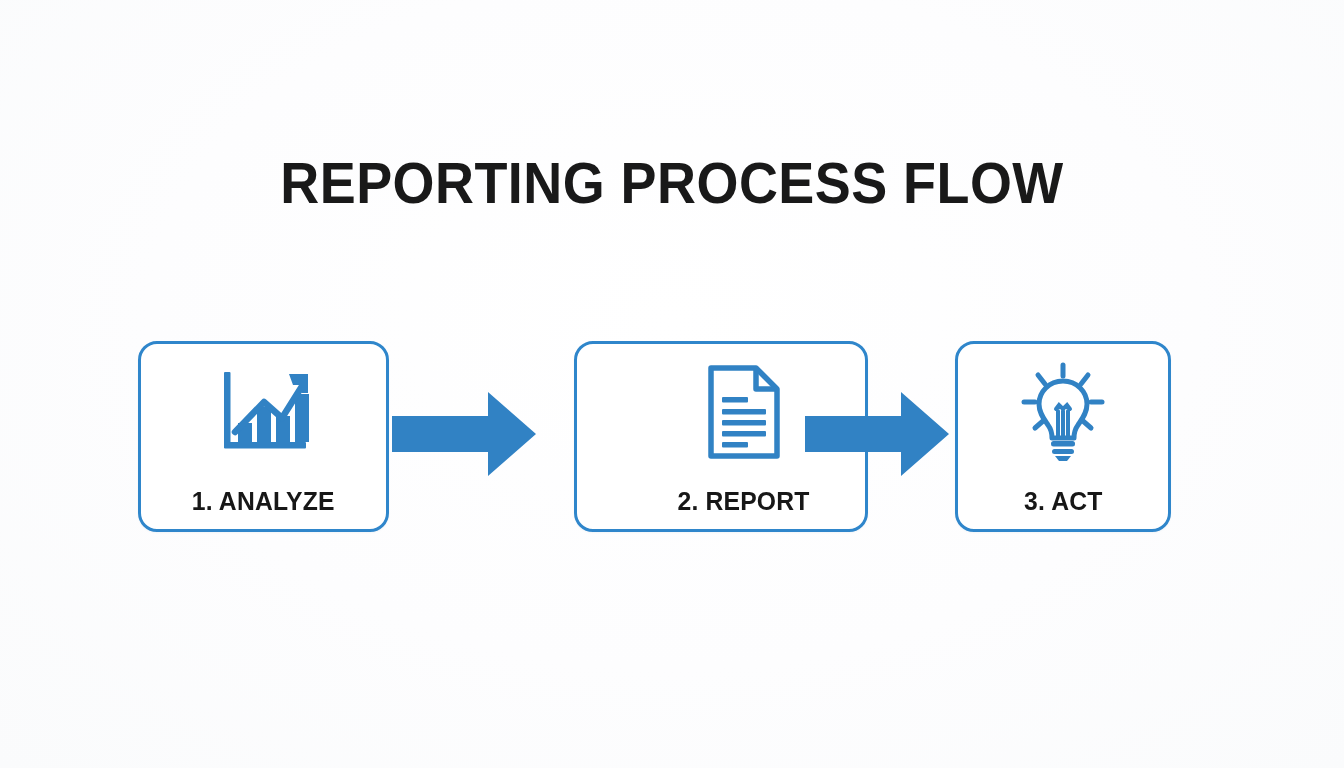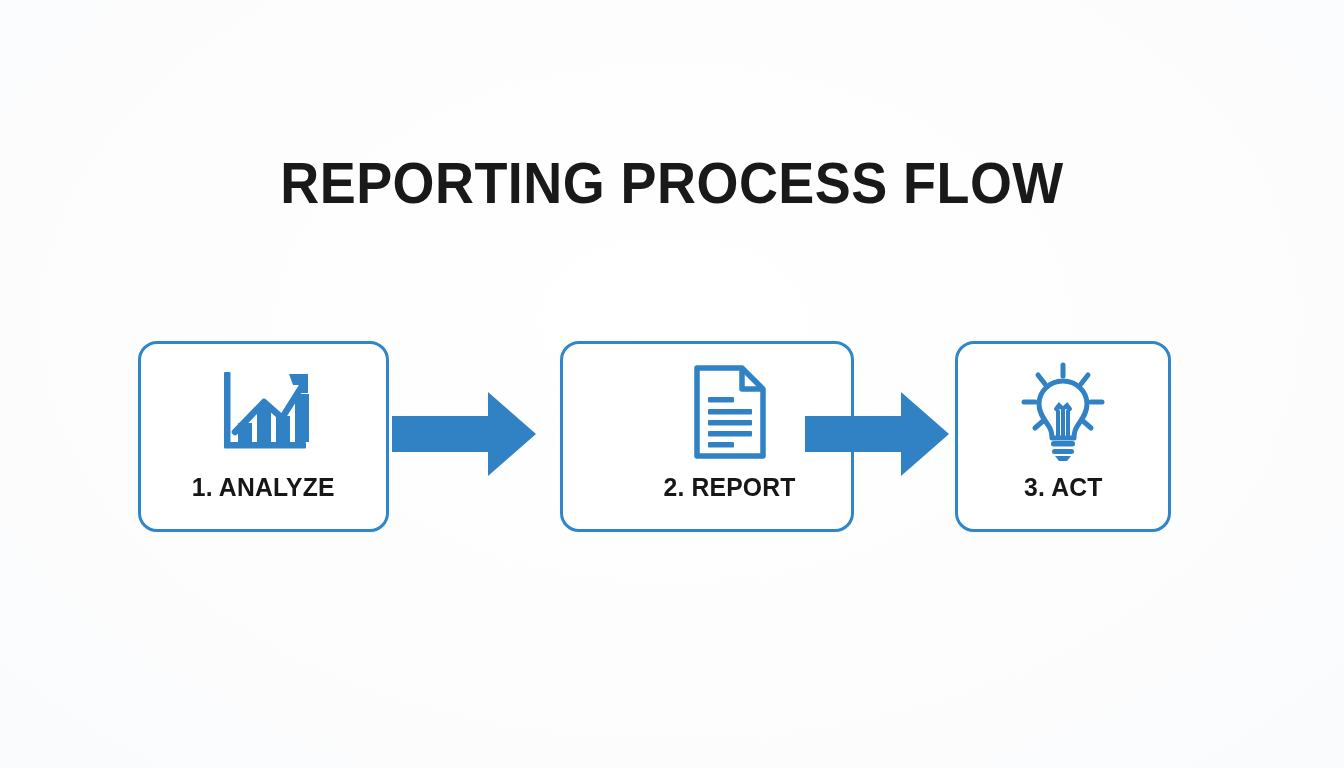--- a/index.html
+++ b/index.html
@@ -55,23 +55,24 @@
     height: 191px;
     box-sizing: border-box;
     border: 3px solid #2f86cb;
     border-radius: 19px;
     background: #ffffff;
     display: flex;
     flex-direction: column;
     align-items: center;
     justify-content: flex-start;
     box-shadow: 0 1px 2px rgba(40, 90, 140, 0.05);
+    gap: 14px;
   }
   .step-card.card-1 { left: 0px; }
-  .step-card.card-2 { left: 422px; width: 294px; padding-left: 45px; }
+  .step-card.card-2 { left: 436px; width: 294px; padding-left: 45px; }
   .step-card.card-3 { left: 817px; width: 216px; }
 
   .icon-wrap {
     margin-top: 22px;
     height: 92px;
     display: flex;
     align-items: center;
     justify-content: center;
   }
 

